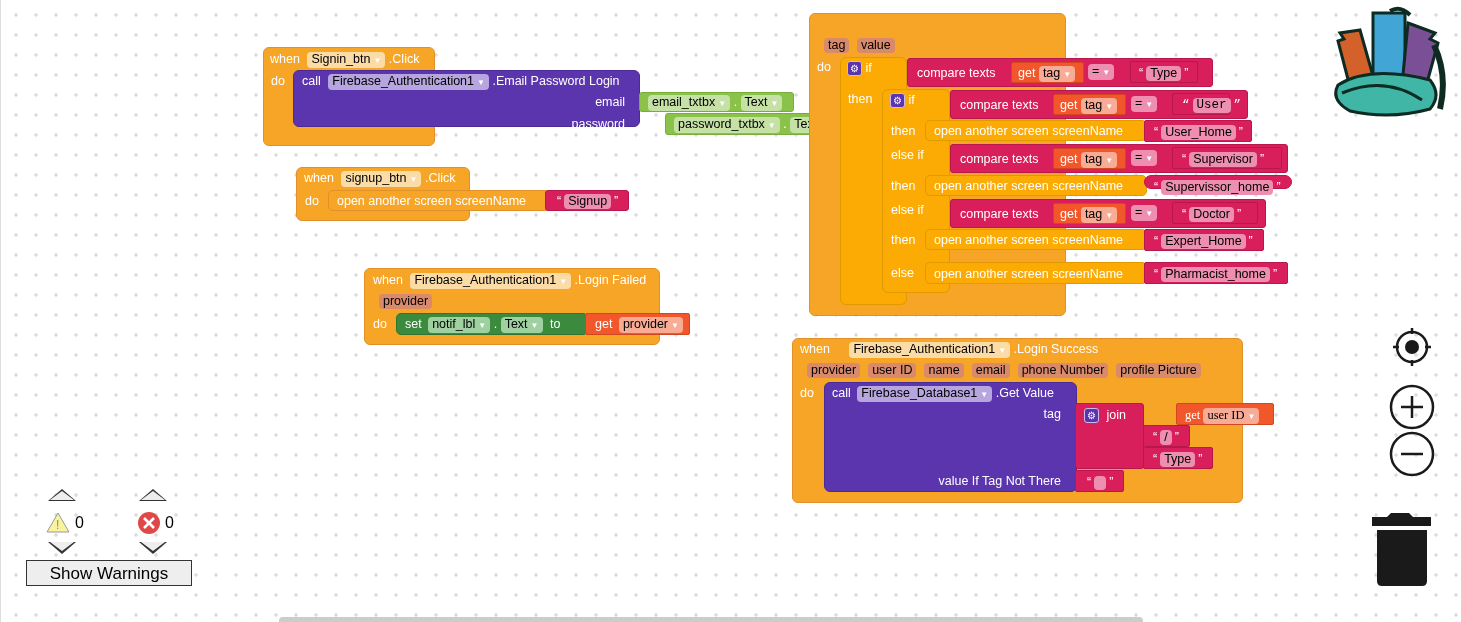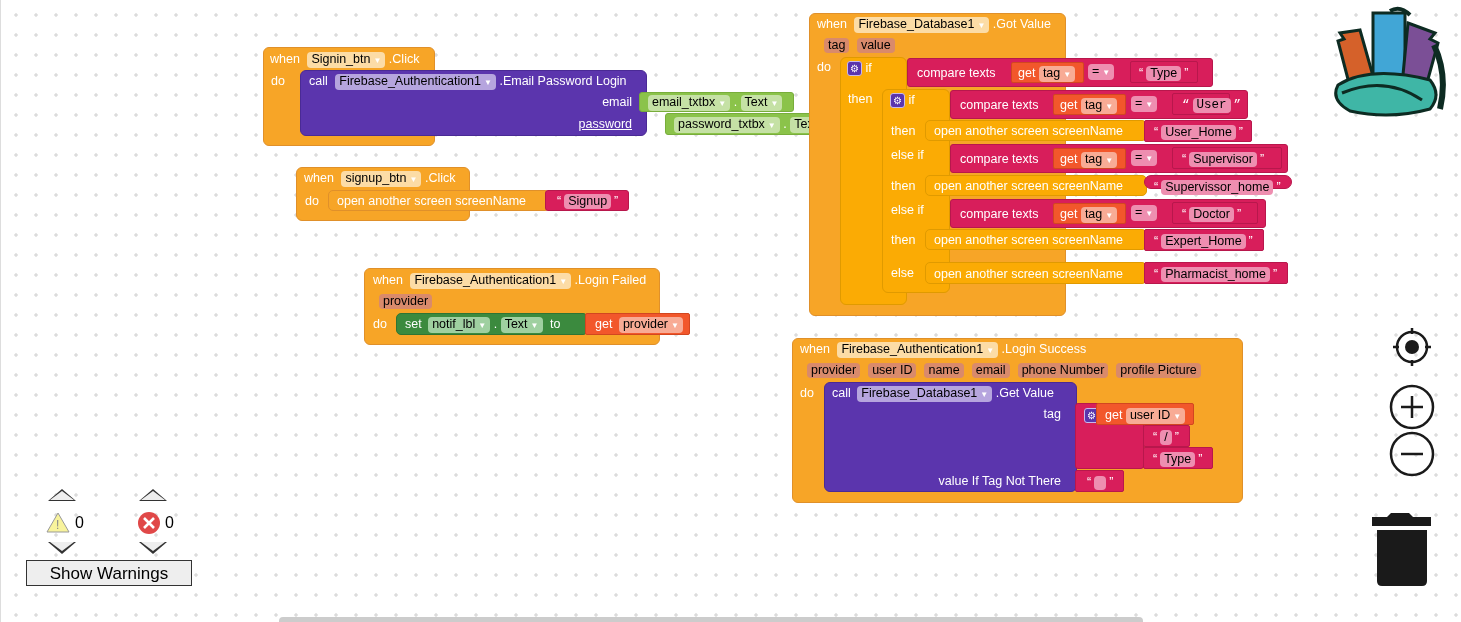--- a/index.html
+++ b/index.html
@@ -52,21 +52,21 @@
 </svg>
 
 <div class="blk orange" style="left:263px;top:47px;width:172px;height:99px;border-radius:6px;">
   <div class="row" style="left:6px;top:3px;">
     <span>when</span>
     <span class="fld fld-or" style="margin-left:4px;"><span>Signin_btn</span><span class="dd">▼</span></span>
     <span>.Click</span>
   </div>
   <div class="row" style="left:7px;top:25px;">do</div>
 </div>
-<div class="blk purple" style="left:300px;top:70px;width:347px;height:66px;border-radius:6px;padding-left:18px;">
+<div class="blk purple" style="left:293px;top:70px;width:347px;height:57px;border-radius:6px;padding-left:18px;">
   <div class="row" style="left:8px;top:2px;">
     <span>call</span>
     <span class="fld fld-lp" style="margin-left:4px;"><span>Firebase_Authentication1</span><span class="dd">▼</span></span>
     <span>.Email Password Login</span>
   </div>
   <div class="row" style="right:14px;top:23px;">email</div>
   <div class="row" style="right:14px;top:45px;text-decoration:underline;">password</div>
 </div>
 <div class="blk green" style="left:639px;top:92px;width:155px;height:20px;border-radius:3px;">
   <div class="row" style="left:8px;top:1px;">
@@ -117,25 +117,20 @@
   </div>
 </div>
 <div class="blk red" style="left:585px;top:313px;width:105px;height:22px;border-radius:2px;">
   <div class="row" style="left:9px;top:2px;">
     <span>get</span>
     <span class="fld fld-rd" style="margin-left:3px;"><span>provider</span><span class="dd">▼</span></span>
   </div>
 </div>
 
 <div class="blk orange" style="left:809px;top:13px;width:257px;height:303px;border-radius:6px;">
-  <div class="row" style="left:7px;top:2px;">
-    <span>when</span>
-    <span class="fld fld-or" style="margin-left:4px;"><span>Firebase_Database1</span><span class="dd">▼</span></span>
-    <span>.Got Value</span>
-  </div>
   <div class="row" style="left:14px;top:23px;">
     <span class="fld fld-br">tag</span>
     <span class="fld fld-br" style="margin-left:4px;">value</span>
   </div>
   <div class="row" style="left:7px;top:45px;">do</div>
 </div>
 <div class="blk amber" style="left:840px;top:57px;width:67px;height:248px;border-radius:6px;">
   <div class="row" style="left:6px;top:2px;"><span class="gear">⚙</span> <span>if</span></div>
   <div class="row" style="left:7px;top:33px;">then</div>
 </div>
@@ -214,39 +209,39 @@
 <div class="blk amber" style="left:925px;top:262px;width:222px;height:22px;border-radius:5px;">
   <div class="row" style="left:8px;top:3px;">open another screen  screenName</div>
 </div>
 <div class="blk pink" style="left:1144px;top:262px;width:144px;height:22px;border-radius:2px;">
   <div class="row" style="left:6px;top:3px;"><span class="q">“</span><span class="fld fld-pk">Pharmacist_home</span><span class="q">”</span></div>
 </div>
 
 <div class="blk orange" style="left:792px;top:338px;width:451px;height:165px;border-radius:6px;">
   <div class="row" style="left:7px;top:2px;">
     <span>when</span>
-    <span class="fld fld-or" style="margin-left:4px;"><span>Firebase_Authentication1</span><span class="dd">▼</span></span>
+    <span class="fld fld-or" style="margin-left:16px;"><span>Firebase_Authentication1</span><span class="dd">▼</span></span>
     <span>.Login Success</span>
   </div>
   <div class="row" style="left:14px;top:23px;" id="ls-params"><span class="fld fld-br" style="margin-right:8px;">provider</span><span class="fld fld-br" style="margin-right:8px;">user ID</span><span class="fld fld-br" style="margin-right:8px;">name</span><span class="fld fld-br" style="margin-right:8px;">email</span><span class="fld fld-br" style="margin-right:8px;">phone Number</span><span class="fld fld-br" style="margin-right:8px;">profile Picture</span></div>
   <div class="row" style="left:7px;top:46px;">do</div>
 </div>
 <div class="blk purple" style="left:824px;top:382px;width:253px;height:110px;border-radius:6px;">
   <div class="row" style="left:7px;top:2px;">
     <span>call</span>
     <span class="fld fld-lp" style="margin-left:3px;"><span>Firebase_Database1</span><span class="dd">▼</span></span>
     <span>.Get Value</span>
   </div>
   <div class="row" style="right:15px;top:23px;">tag</div>
   <div class="row" style="right:15px;top:90px;">value If Tag Not There</div>
 </div>
 <div class="blk pink" style="left:1075px;top:403px;width:69px;height:66px;border-radius:3px;">
   <div class="row" style="left:8px;top:3px;"><span class="gear">⚙</span> <span style="margin-left:4px;">join</span></div>
 </div>
-<div class="blk red" style="left:1096px;top:403px;width:98px;height:22px;border-radius:2px;">
+<div class="blk red" style="left:1176px;top:403px;width:98px;height:22px;border-radius:2px;font-family:Liberation Serif, serif;">
   <div class="row" style="left:8px;top:3px;"><span>get</span> <span class="fld fld-rd"><span>user ID</span><span class="dd">▼</span></span></div>
 </div>
 <div class="blk pink" style="left:1143px;top:425px;width:47px;height:22px;border-radius:2px;">
   <div class="row" style="left:6px;top:3px;"><span class="q">“</span><span class="fld fld-pk">/</span><span class="q">”</span></div>
 </div>
 <div class="blk pink" style="left:1143px;top:447px;width:70px;height:22px;border-radius:2px;">
   <div class="row" style="left:6px;top:3px;"><span class="q">“</span><span class="fld fld-pk">Type</span><span class="q">”</span></div>
 </div>
 <div class="blk pink" style="left:1075px;top:470px;width:49px;height:22px;border-radius:2px;">
   <div class="row" style="left:8px;top:3px;"><span class="q">“</span><span class="fld fld-pk" style="display:inline-block;min-width:4px;height:14px;vertical-align:middle;"></span><span class="q">”</span></div>

